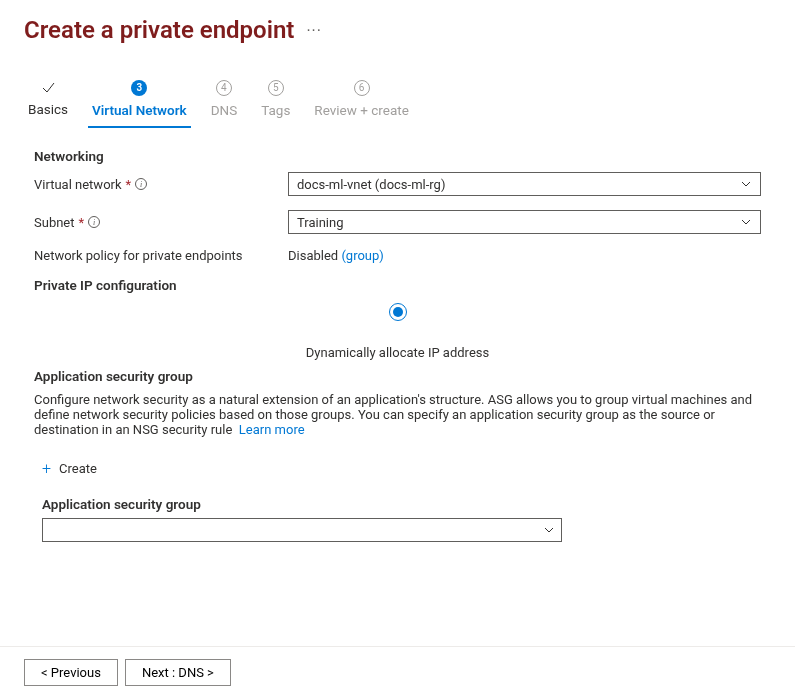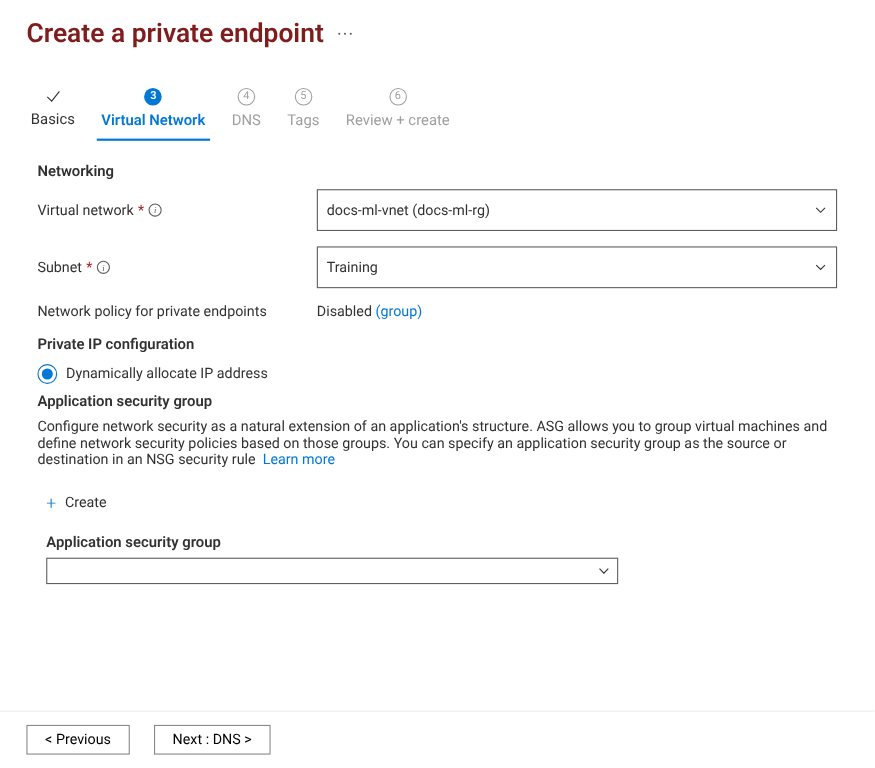--- a/index.html
+++ b/index.html
@@ -126,41 +126,42 @@
       justify-content: center;
       font-size: 8px;
       color: #605e5c;
       cursor: pointer;
       font-family: Georgia, serif;
       font-style: italic;
     }
     .select-field {
       flex: 1;
       border: 1px solid #605e5c;
-      height: 38px;
+      height: 24px;
       padding: 0 8px;
       display: flex;
       align-items: center;
       justify-content: space-between;
       font-size: 13px;
       cursor: pointer;
       background: #fff;
       max-width: 478px;
     }
     .chevron {
       width: 12px;
       height: 12px;
     }
     .chevron svg { display:block; }
     .radio-row {
       display: flex;
       align-items: center;
-      gap: 8px;
+      gap: 24px;
       margin-bottom: 8px;
       cursor: pointer;
+      flex-direction: column;
     }
     .radio {
       width: 18px;
       height: 18px;
       border-radius: 50%;
       border: 1px solid #323130;
       display: inline-flex;
       align-items: center;
       justify-content: center;
       flex-shrink: 0;
@@ -202,21 +203,21 @@
       background: #fff;
     }
     .footer {
       position: absolute;
       bottom: 0;
       left: 0;
       right: 0;
       border-top: 1px solid #edebe9;
       padding: 12px 24px;
       display: flex;
-      gap: 22px;
+      gap: 7px;
     }
     .btn {
       border: 1px solid #8a8886;
       background: #fff;
       padding: 5px 16px;
       font-size: 13px;
       cursor: pointer;
       font-family: inherit;
     }
     .value-text { font-size: 13px; }

